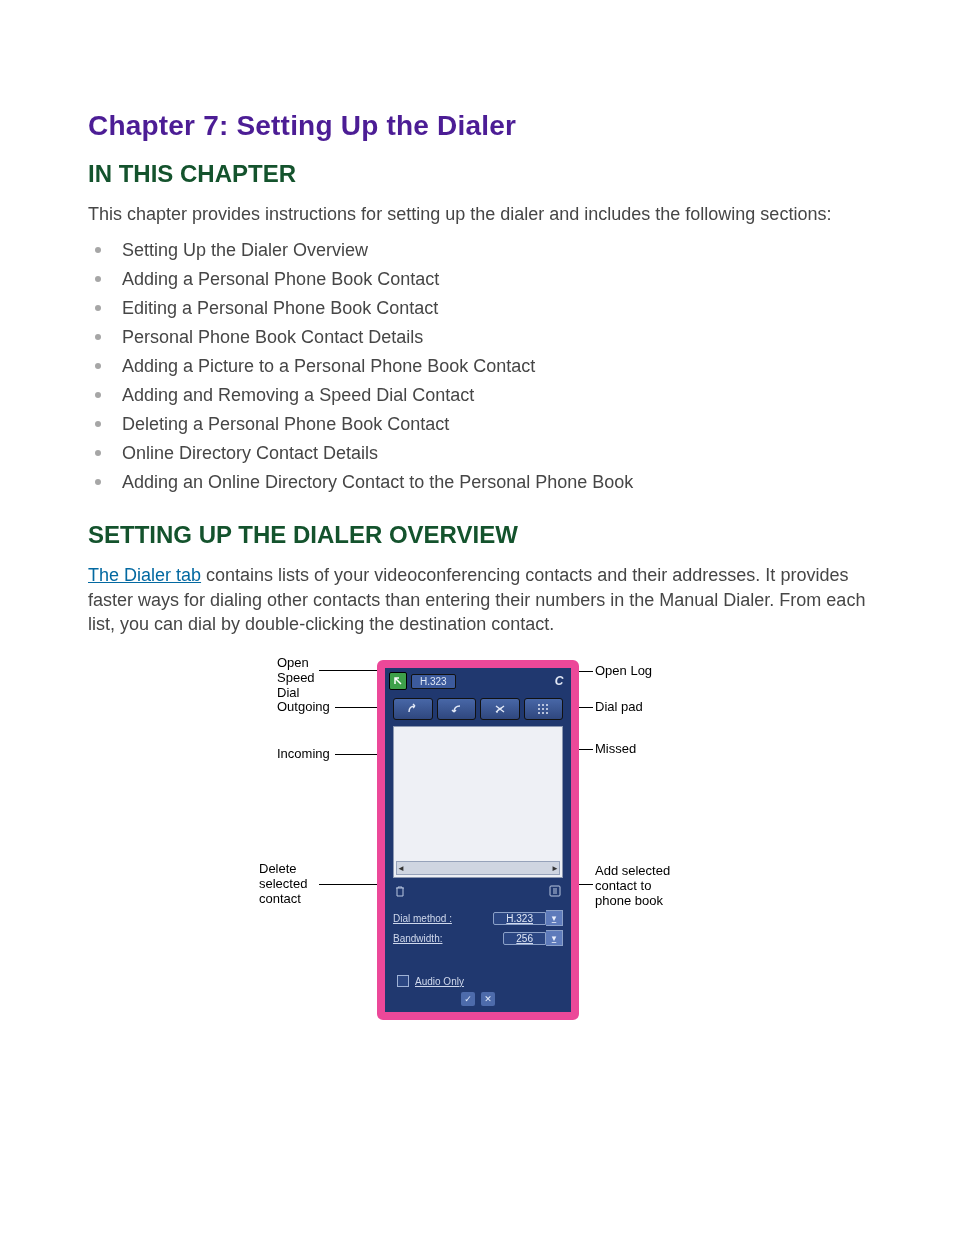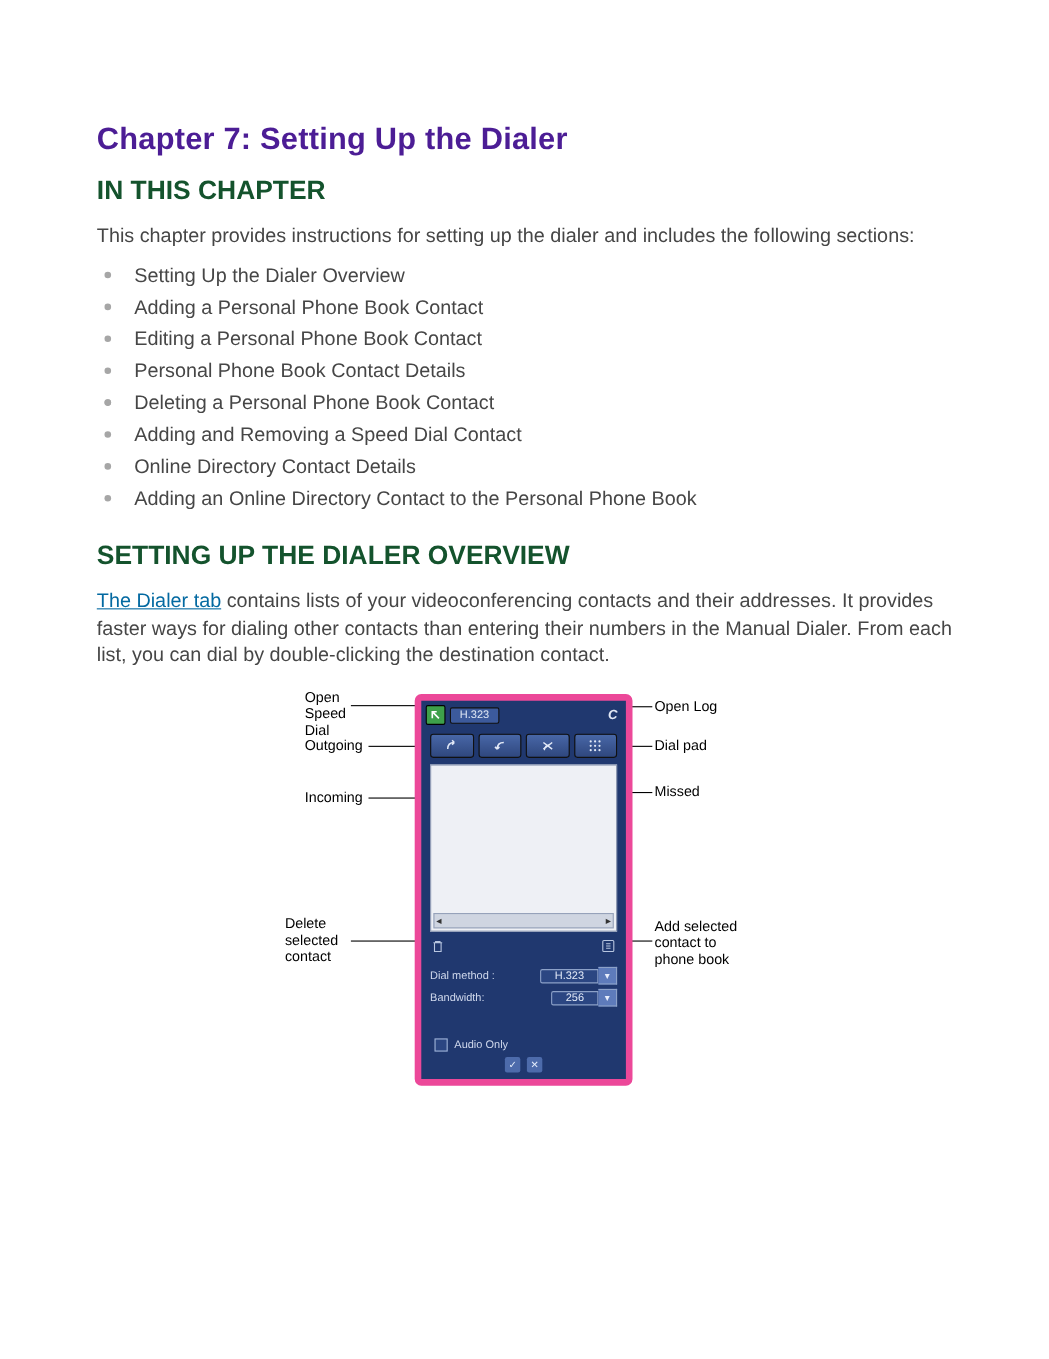--- a/index.html
+++ b/index.html
@@ -72,21 +72,21 @@
     font-size: 12px;
     color: #000;
   }
   
   .device {
     position: absolute;
     left: 100px;
     top: 8px;
     width: 186px;
     height: 344px;
-    border: 6px solid #ec4899;
+    border: 8px solid #ec4899;
     background: #20386f;
     border-radius: 6px;
   }
   .dev-toprow {
     position: absolute;
     top: 4px;
     left: 4px;
     right: 4px;
     height: 18px;
     display: flex;
@@ -177,20 +177,21 @@
     justify-content: space-between;
     color: #b8c6e0;
   }
   .settings {
     position: absolute;
     top: 240px;
     left: 8px;
     right: 8px;
     color: #cfd8ec;
     font-size: 10px;
+    text-decoration: underline;
   }
   .setting-row {
     display: flex;
     align-items: center;
     justify-content: space-between;
     height: 20px;
   }
   .setting-row .pill {
     display: flex;
     align-items: center;
@@ -284,23 +285,23 @@
 
   <h2 class="section">IN THIS CHAPTER</h2>
 
   <p class="body">This chapter provides instructions for setting up the dialer and includes the following sections:</p>
 
   <ul class="toc">
     <li><span class="bullet"></span><span>Setting Up the Dialer Overview</span></li>
     <li><span class="bullet"></span><span>Adding a Personal Phone Book Contact</span></li>
     <li><span class="bullet"></span><span>Editing a Personal Phone Book Contact</span></li>
     <li><span class="bullet"></span><span>Personal Phone Book Contact Details</span></li>
-    <li><span class="bullet"></span></li>
+    <li><span class="bullet"></span><span>Adding a Picture to a Personal Phone Book Contact</span></li>
+    <li><span class="bullet"></span><span>Adding and Removing a Speed Dial Contact</span></li>
     <li><span class="bullet"></span><span>Deleting a Personal Phone Book Contact</span></li>
-    <li><span class="bullet"></span><span>Adding and Removing a Speed Dial Contact</span></li>
     <li><span class="bullet"></span><span>Online Directory Contact Details</span></li>
     <li><span class="bullet"></span><span>Adding an Online Directory Contact to the Personal Phone Book</span></li>
   </ul>
 
   <h2 class="section">SETTING UP THE DIALER OVERVIEW</h2>
 
   <p class="body">
     <a class="inline-link" href="#">The Dialer tab</a><span> contains lists of your videoconferencing contacts and their addresses. It provides faster ways for dialing other contacts than entering their numbers in the Manual Dialer. From each list, you can dial by double-clicking the destination contact.</span>
   </p>
 

